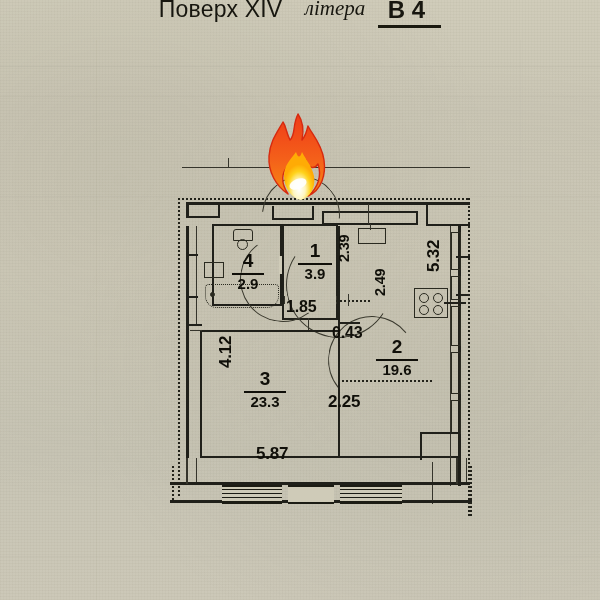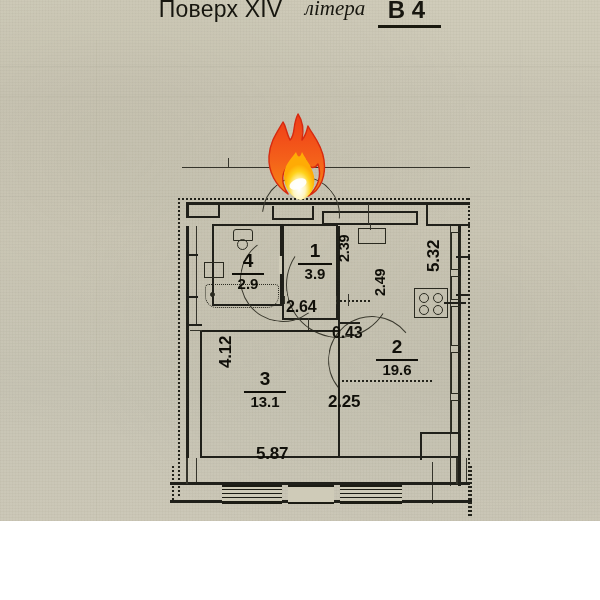--- a/index.html
+++ b/index.html
@@ -3,21 +3,21 @@
 <meta charset="utf-8">
 <style>
   html, body {
     margin: 0;
     padding: 0;
     background: #ffffff;
   }
   #page {
     position: relative;
     width: 600px;
-    height: 521px;
+    height: 600px;
     overflow: hidden;
     background: #cfcbb8;
     font-family: "Liberation Sans", sans-serif;
   }
   
   #paper {
     position: absolute;
     inset: 0;
     background:
       linear-gradient(180deg, rgba(208,204,186,1) 0%, rgba(203,199,182,1) 18%, rgba(206,202,185,1) 45%, rgba(200,197,181,1) 75%, rgba(204,200,184,1) 100%);
@@ -340,33 +340,33 @@
     <div class="roomarea">3.9</div>
   </div>
 
   <div class="lbl" style="left:376px;top:336px;width:42px">
     <div class="roomno">2</div>
     <div class="roomarea">19.6</div>
   </div>
 
   <div class="lbl" style="left:244px;top:368px;width:42px">
     <div class="roomno">3</div>
-    <div class="roomarea">13.1</div>
+    <div class="roomarea">23.3</div>
   </div>
 
   <div class="lbl" style="left:232px;top:250px;width:32px">
     <div class="roomno">4</div>
     <div class="roomarea">2.9</div>
   </div>
 
   <div class="lbl dim vert" style="left:336px;top:262px">2.39</div>
   <div class="lbl dim vert" style="left:372px;top:296px">2.49</div>
   <div class="lbl dim vert" style="left:424px;top:272px;font-size:17px">5.32</div>
   <div class="lbl dim vert" style="left:216px;top:368px;font-size:17px">4.12</div>
-  <div class="lbl dim" style="left:286px;top:298px;font-size:16px">2.64</div>
+  <div class="lbl dim" style="left:286px;top:298px;font-size:16px">1.85</div>
   <div class="lbl dim" style="left:332px;top:324px;font-size:16px">0.43</div>
   <div class="lbl dim" style="left:328px;top:392px;font-size:17px">2.25</div>
   <div class="lbl dim" style="left:256px;top:444px;font-size:17px">5.87</div>
 
   <svg id="fire" viewBox="0 0 66 92">
     <defs>
       <radialGradient id="coreGrad" cx="50%" cy="78%" r="52%">
         <stop offset="0%" stop-color="#ffffff"></stop>
         <stop offset="38%" stop-color="#fff6c0"></stop>
         <stop offset="72%" stop-color="#ffd21a"></stop>

